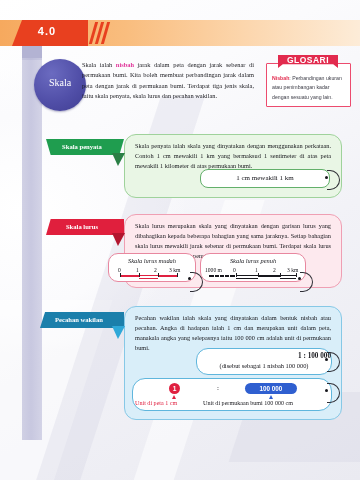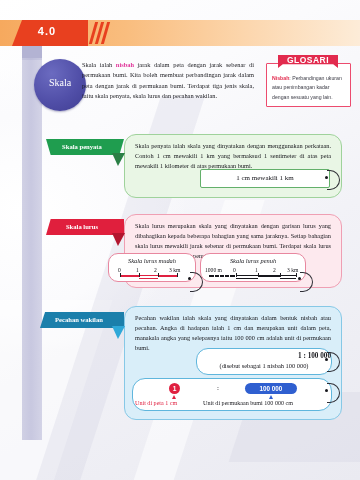--- a/index.html
+++ b/index.html
@@ -61,21 +61,21 @@
       font-family:"Liberation Serif",serif;font-weight:bold;font-size:6.6px;}
   .tail{position:absolute;width:13px;height:13px;}
 
   
   #c-penyata{left:124px;top:134px;width:216px;height:62px;background:#e9f6e5;border:1px solid #9fd29b;}
   #t-penyata{left:46px;top:139px;width:78px;background:#1f9d4f;
       -webkit-clip-path:polygon(0 0,100% 0,94% 100%,6% 100%);clip-path:polygon(0 0,100% 0,94% 100%,6% 100%);}
   #tl-penyata{left:112px;top:153px;background:#2a7f45;
       -webkit-clip-path:polygon(0 0,100% 0,46% 100%);clip-path:polygon(0 0,100% 0,46% 100%);}
   #pill-penyata{position:absolute;left:200px;top:169px;width:128px;height:17px;border:1px solid #63b06a;
-      background:#fff;border-radius:2px;}
+      background:#fff;border-radius:8px;}
   #pill-penyata span{position:absolute;left:0;right:0;top:4px;text-align:center;font-size:7px;color:#131318;}
 
   
   #c-lurus{left:124px;top:214px;width:216px;height:72px;background:#fde9ee;border:1px solid #ef9fb3;}
   #t-lurus{left:46px;top:219px;width:78px;background:#e01f3d;
       -webkit-clip-path:polygon(6% 0,100% 0,100% 100%,0 100%);clip-path:polygon(6% 0,100% 0,100% 100%,0 100%);}
   #tl-lurus{left:112px;top:233px;background:#b3152e;
       -webkit-clip-path:polygon(0 0,100% 0,46% 100%);clip-path:polygon(0 0,100% 0,46% 100%);}
   .sbox{position:absolute;background:#fff;border:1px solid #e8879f;border-radius:10px;}
   .sbox-title{position:absolute;left:0;right:0;top:3px;text-align:center;font-size:6.4px;

